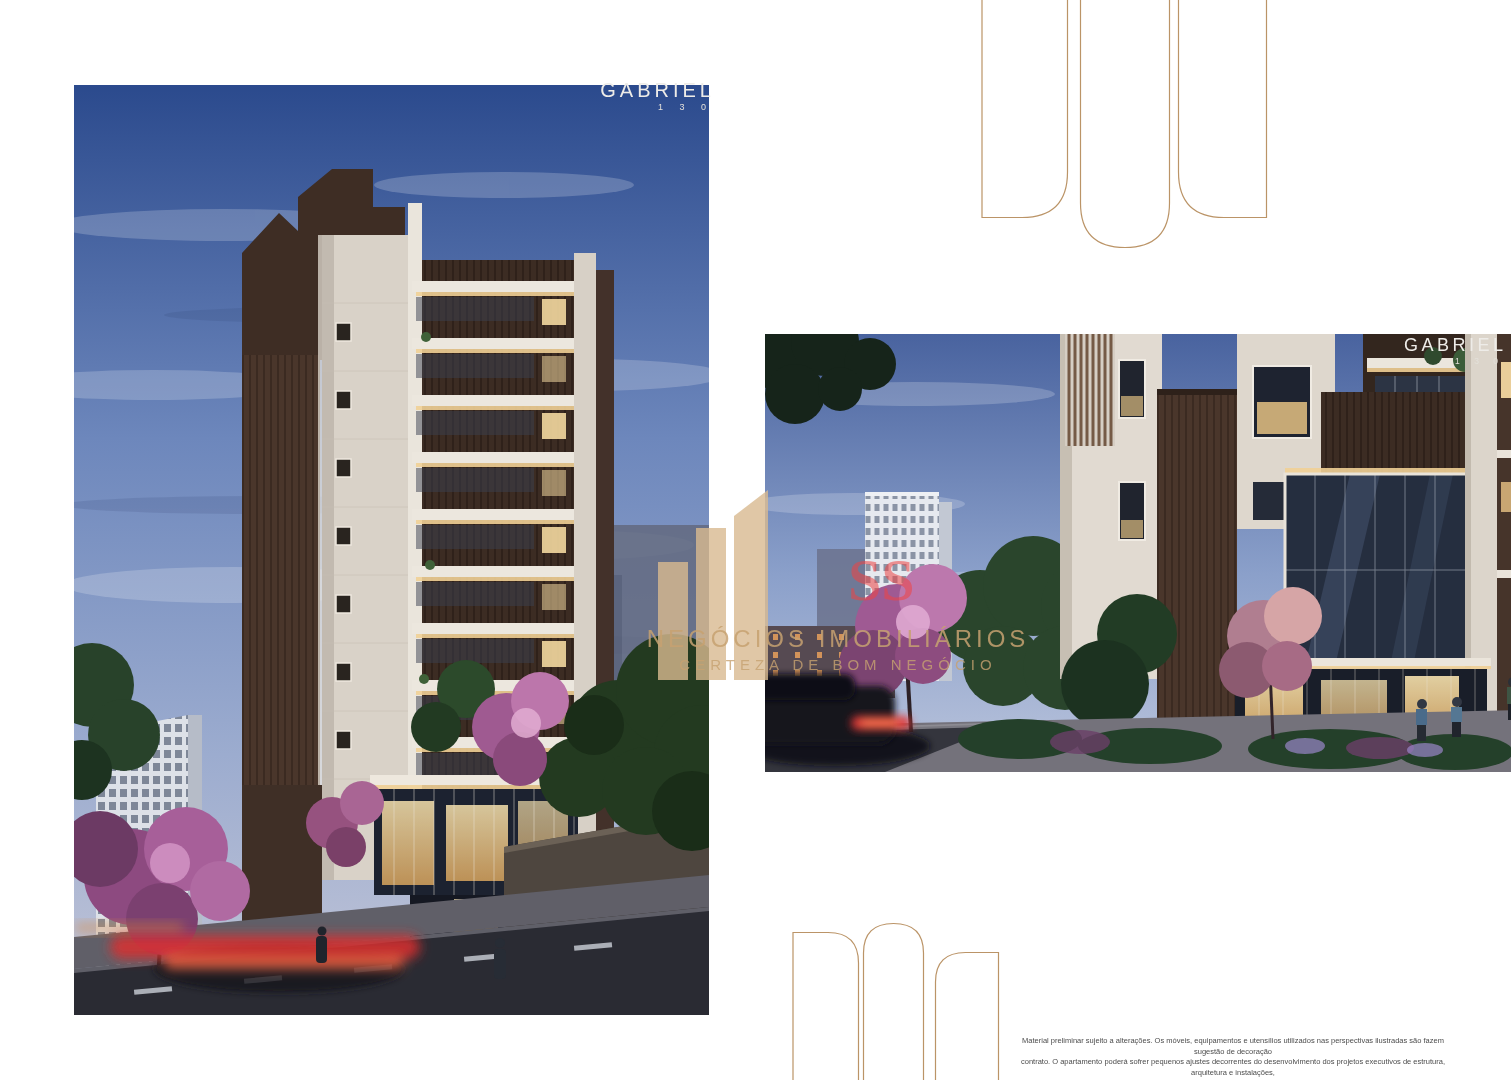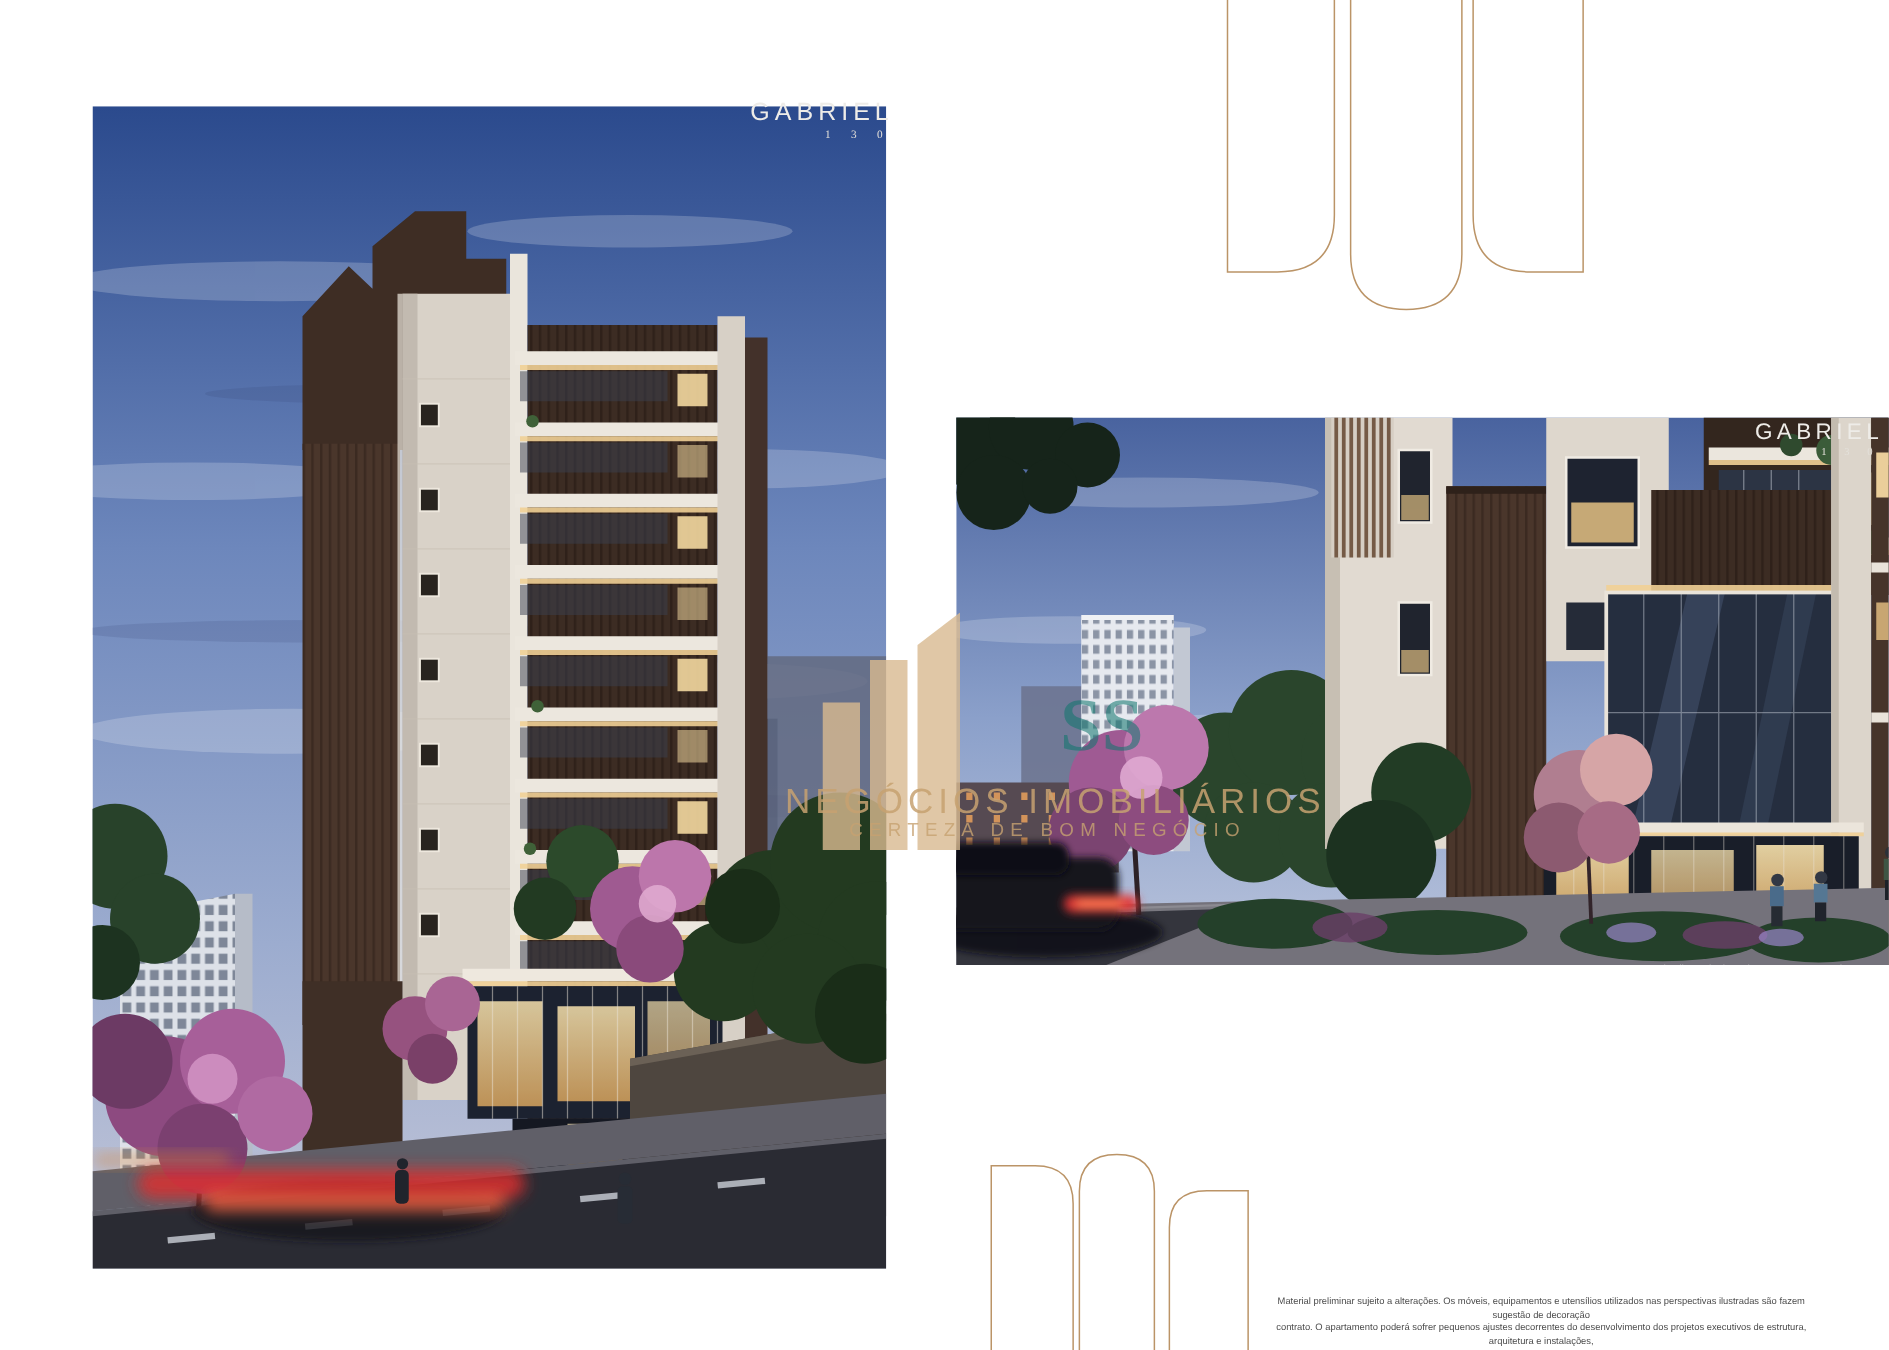--- a/index.html
+++ b/index.html
@@ -4,38 +4,38 @@
 <style>
   html,body{margin:0;padding:0;background:#ffffff;}
   .page{position:relative;width:1511px;height:1080px;background:#ffffff;overflow:hidden;
         font-family:"Liberation Sans",sans-serif;}
   .render{position:absolute;margin:0;padding:12px;overflow:hidden;}
   .render svg{display:block;}
   .render-left{left:62px;top:73px;width:635px;height:930px;}
   .render-right{left:753px;top:322px;width:758px;height:438px;}
   .logo{position:absolute;text-align:right;color:#eeece8;line-height:1;}
   .logo .brand-name{display:block;font-weight:300;color:#eeece8;}
-  .logo .brand-number{display:block;margin-top:3px;color:#e3e0da;font-family:Liberation Serif, serif;}
+  .logo .brand-number{display:block;margin-top:3px;color:#e3e0da;}
   .logo-left{top:7px;right:10px;}
   .logo-left .brand-name{font-size:20px;letter-spacing:4px;margin-right:-4px;}
   .logo-left .brand-number{font-size:9px;letter-spacing:7px;margin-right:-2px;}
   .logo-right{top:14px;right:32px;}
   .logo-right .brand-name{font-size:18px;letter-spacing:3.5px;margin-right:-3.5px;}
   .logo-right .brand-number{font-size:8.5px;letter-spacing:6px;margin-right:-1px;}
   .caption{position:absolute;font-size:7px;letter-spacing:.4px;color:rgba(255,255,255,.88);}
   .caption-left{left:10px;bottom:4px;}
   .caption-right{right:38px;bottom:5px;}
   .arches{position:absolute;}
   .arches-top{left:975px;top:0;}
   .arches-bottom{left:785px;top:920px;}
   .watermark{position:absolute;left:628px;top:468px;width:420px;height:230px;pointer-events:none;}
   .wm-icon{position:absolute;left:30px;top:22px;opacity:.8;}
   .wm-letters{position:absolute;left:220px;top:82px;font-family:"Liberation Serif",serif;
-              font-weight:700;font-size:60px;color:#0f766e;opacity:.55;line-height:1;}
-  .wm-line1{position:absolute;left:0;top:157px;width:420px;text-align:center;font-size:28px;
+              font-weight:700;font-size:60px;color:#ef4444;opacity:.55;line-height:1;}
+  .wm-line1{position:absolute;left:0;top:157px;width:420px;text-align:center;font-size:24px;
             letter-spacing:4px;color:#c7a271;opacity:.85;white-space:nowrap;}
   .wm-line2{position:absolute;left:0;top:188px;width:420px;text-align:center;font-size:15px;
             letter-spacing:5px;color:#c7a271;opacity:.8;white-space:nowrap;}
   .disclaimer{position:absolute;left:1008px;top:1036px;width:450px;text-align:center;
               font-size:7.5px;line-height:1.42;color:#4c4c4c;}
 </style>
 </head>
 <body>
 
 <div class="page">

